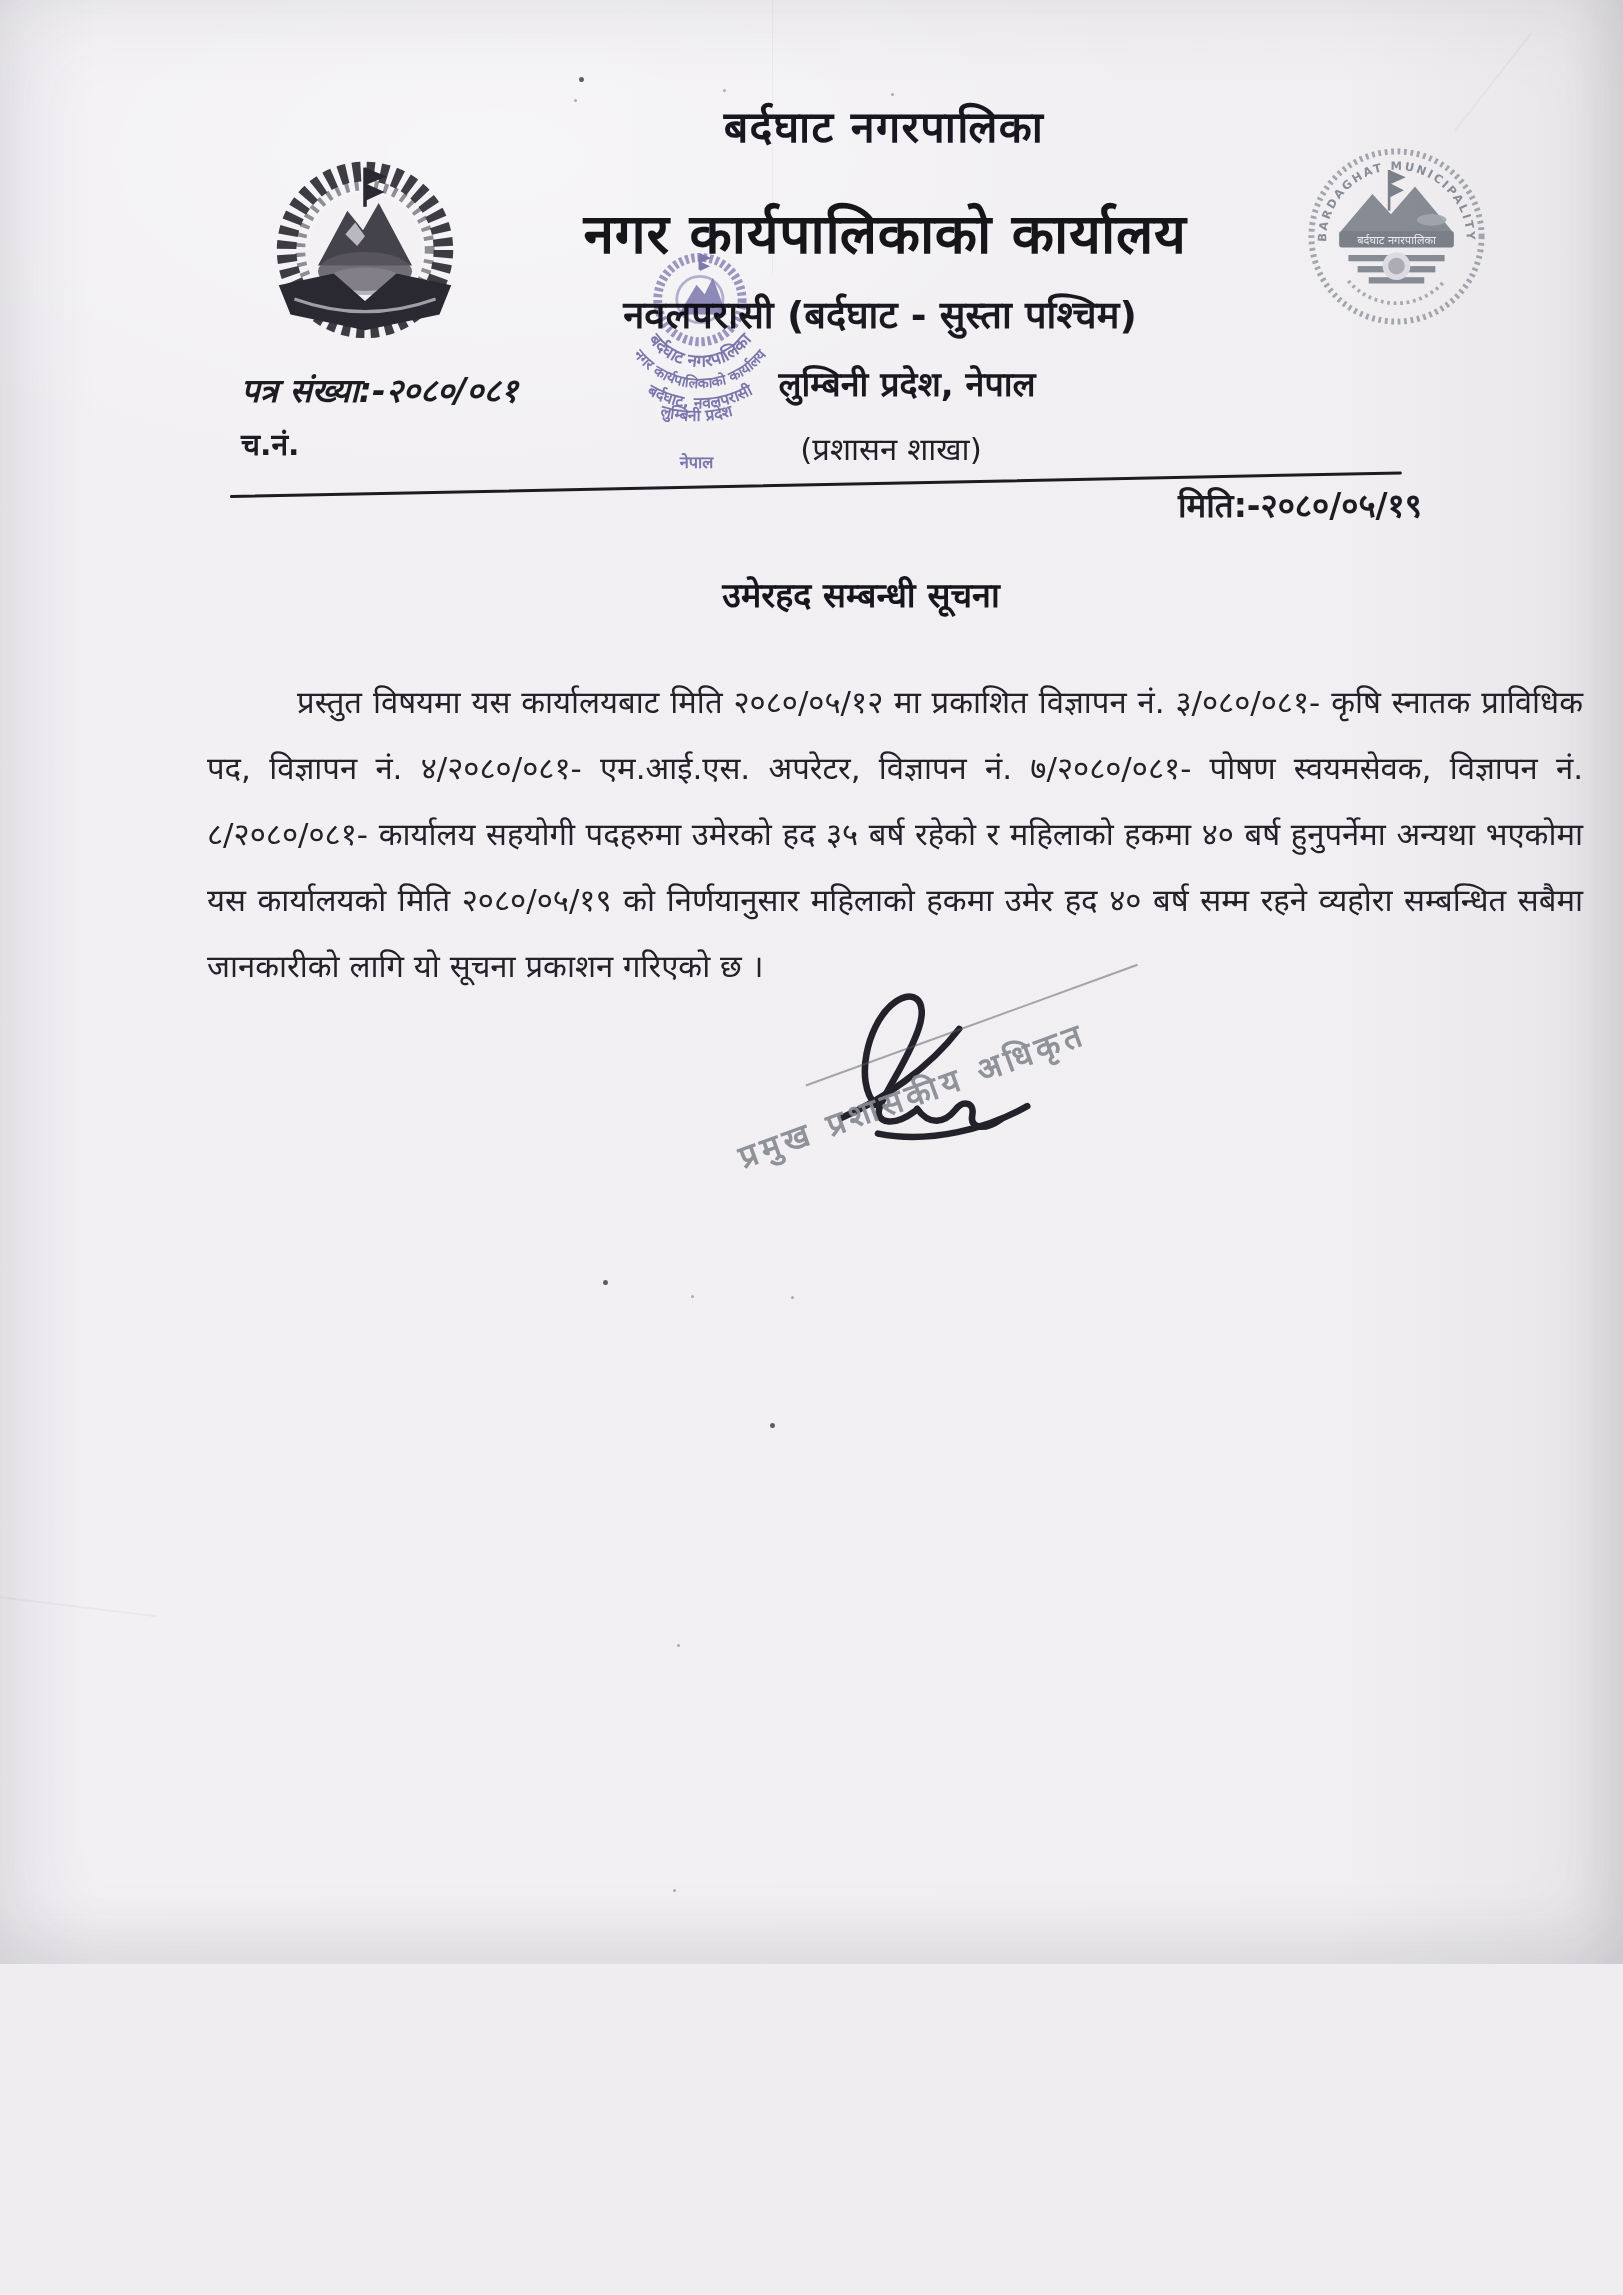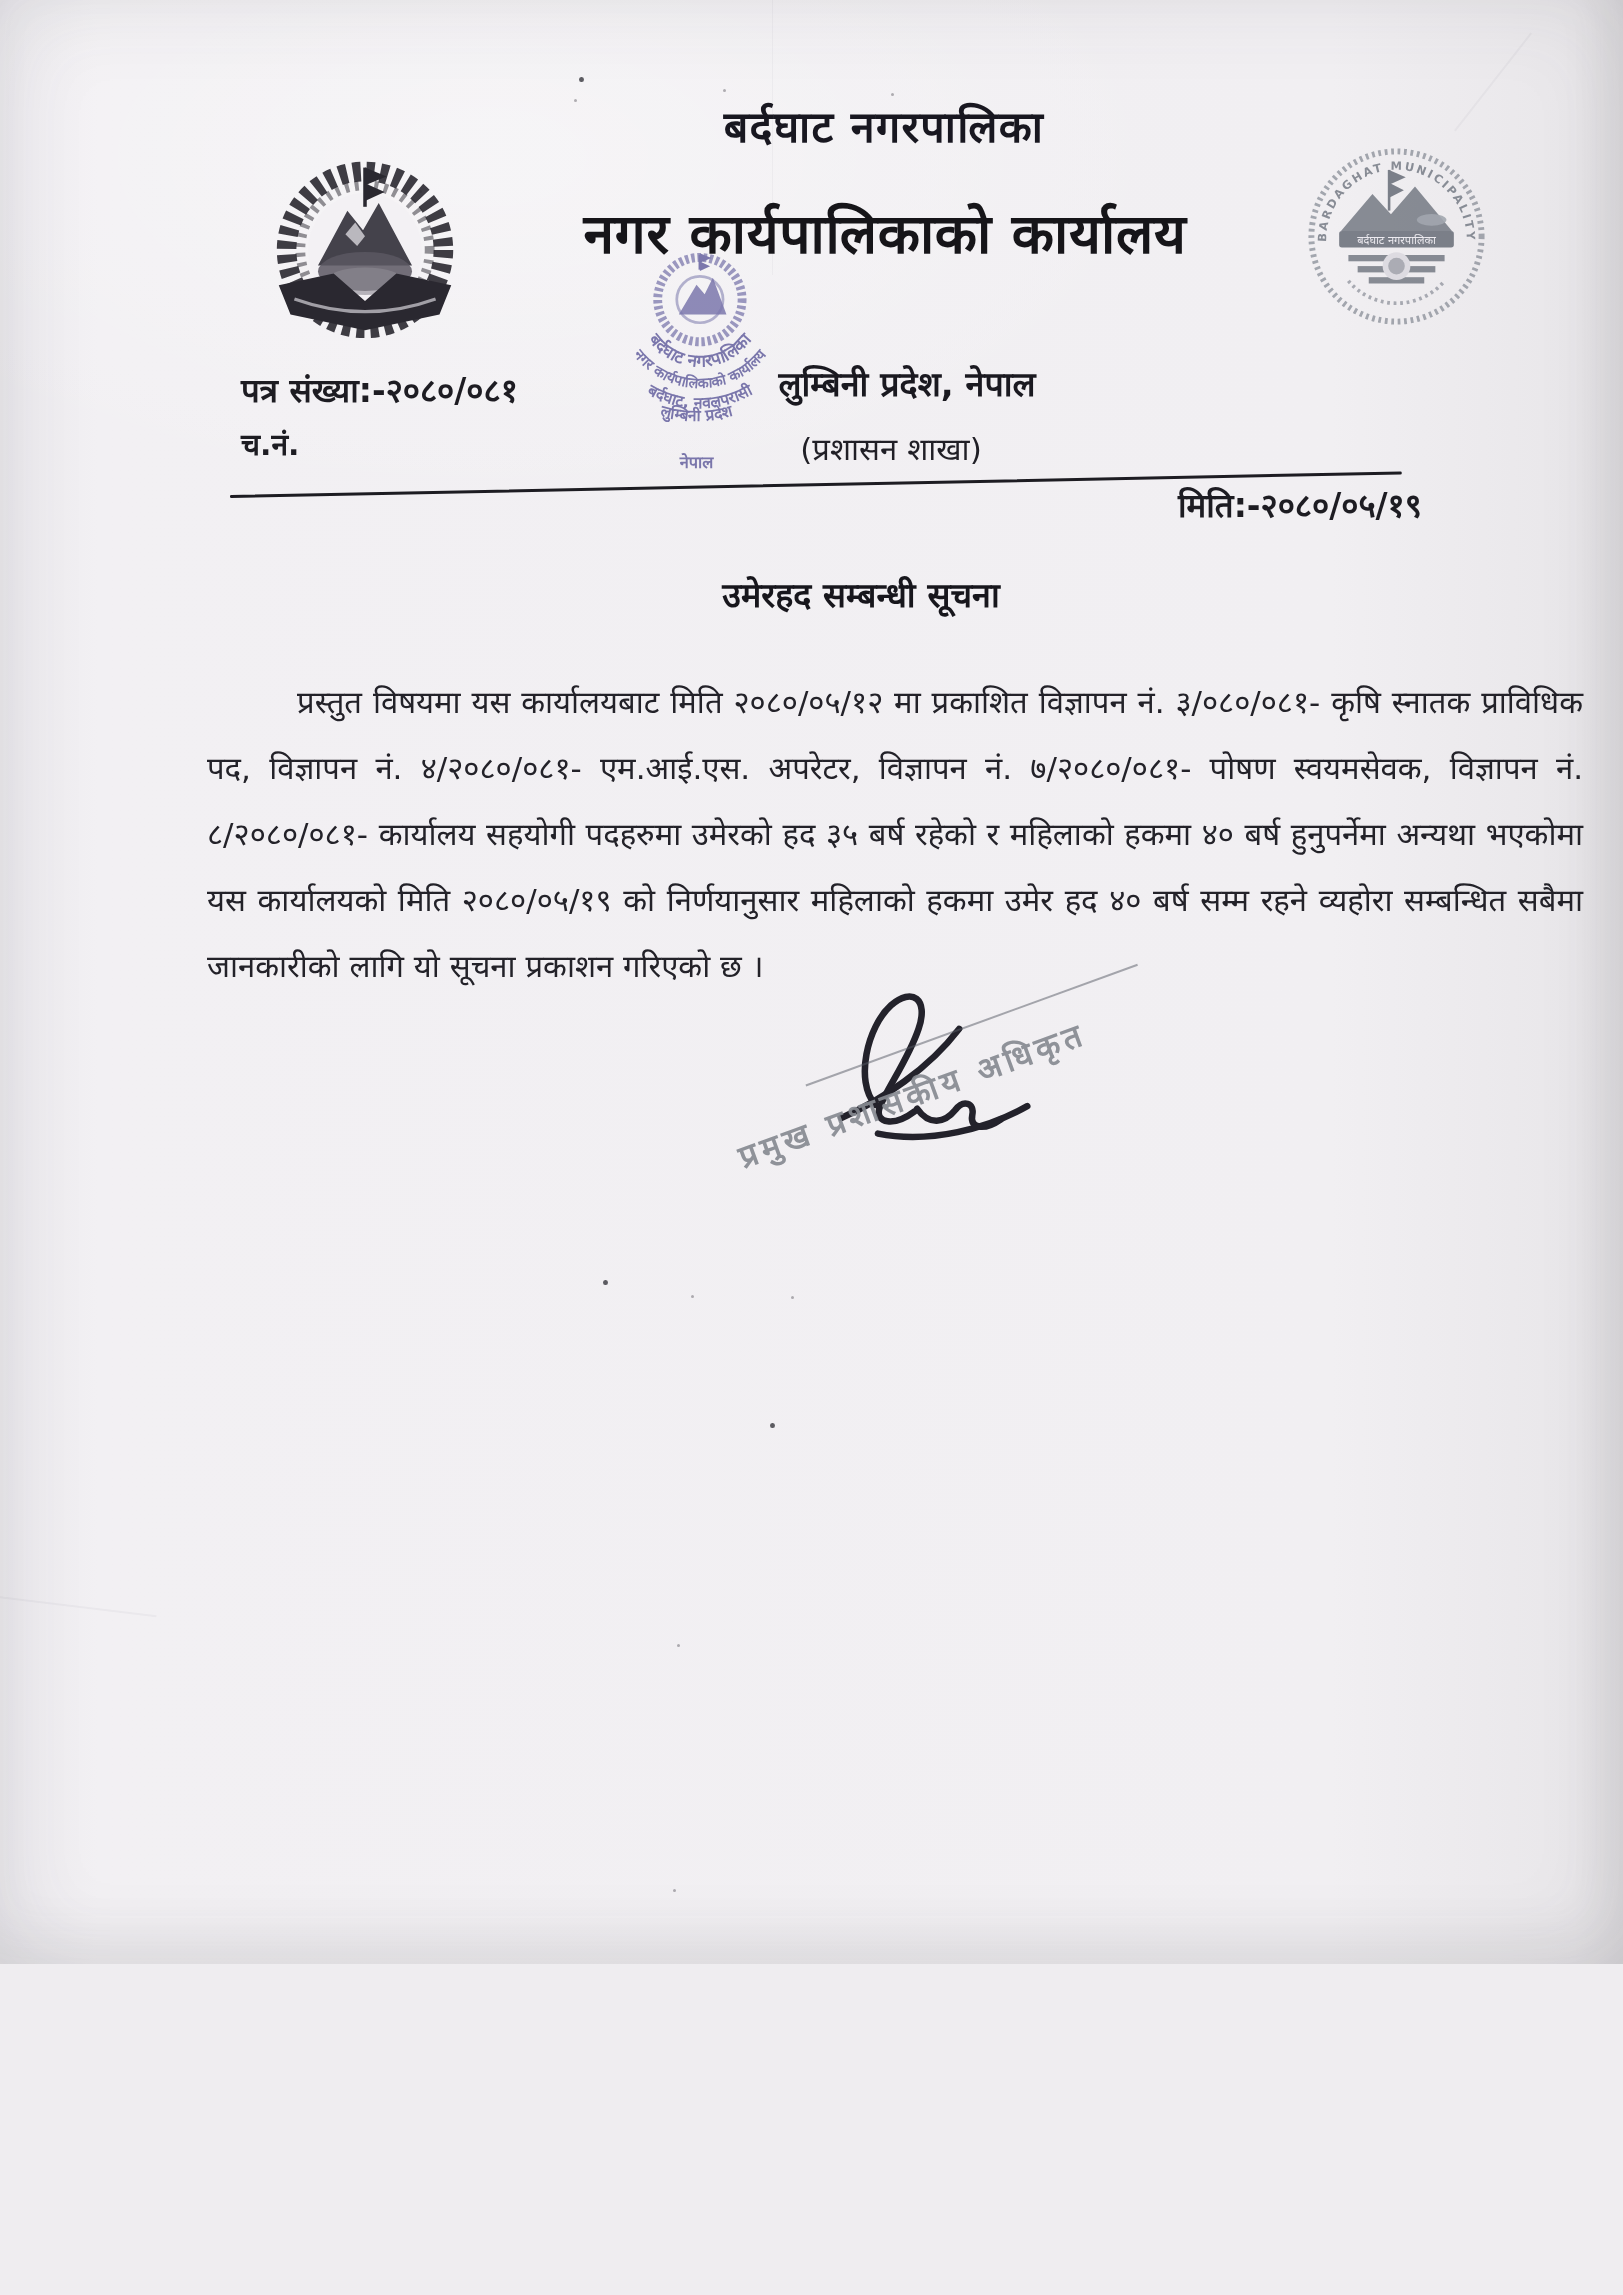--- a/index.html
+++ b/index.html
@@ -21,21 +21,21 @@
     font-size:43px;font-weight:600;letter-spacing:1.3px;white-space:nowrap;color:#181720;}
   .t-office{position:absolute;left:885px;top:194px;transform:translateX(-50%);
     font-size:55px;font-weight:600;letter-spacing:0.7px;white-space:nowrap;color:#161519;}
   .t-address{position:absolute;left:880px;top:287px;transform:translateX(-50%);
     font-size:38px;font-weight:600;white-space:nowrap;color:#1a1920;}
   .t-province{position:absolute;left:907px;top:360px;transform:translateX(-50%);
     font-size:34px;font-weight:600;white-space:nowrap;color:#1a1920;}
   .t-branch{position:absolute;left:891px;top:427px;transform:translateX(-50%);
     font-size:31px;font-weight:400;white-space:nowrap;color:#201f26;}
 
-  .ref{position:absolute;left:241px;top:367px;font-size:33px;font-weight:600;white-space:nowrap;}
+  .ref{position:absolute;left:241px;top:367px;font-size:33px;font-weight:600;white-space:nowrap;font-style:italic;}
   .chno{position:absolute;left:241px;top:423px;font-size:30px;font-weight:600;text-align:right;}
   .rule{position:absolute;left:230px;top:495px;width:1172px;height:2.6px;background:#1d1c22;
     transform:rotate(-1.15deg);transform-origin:left center;border-radius:1.3px;}
   .date{position:absolute;left:1178px;top:482px;font-size:33px;font-weight:600;white-space:nowrap;text-align:center;}
 
   .subject{position:absolute;left:861px;top:571px;transform:translateX(-50%);
     font-size:34px;font-weight:700;white-space:nowrap;color:#17161c;}
 
   .bodytext{position:absolute;left:207px;top:669px;width:1376px;
     font-size:31px;line-height:66px;text-align:justify;text-indent:90px;
@@ -72,20 +72,21 @@
   <div class="speck faint" style="left:325px;top:258px;"></div>
   <div class="speck" style="left:603px;top:1280px;"></div>
   <div class="speck faint" style="left:691px;top:1295px;"></div>
   <div class="speck faint" style="left:791px;top:1296px;"></div>
   <div class="speck" style="left:770px;top:1423px;"></div>
   <div class="speck faint" style="left:677px;top:1644px;"></div>
   <div class="speck faint" style="left:673px;top:1889px;"></div>
 
   <div class="t-muni">बर्दघाट नगरपालिका</div>
   <div class="t-office">नगर कार्यपालिकाको कार्यालय</div>
+  <div class="t-address">नवलपरासी (बर्दघाट - सुस्ता पश्चिम)</div>
   <div class="t-province">लुम्बिनी प्रदेश, नेपाल</div>
   <div class="t-branch">(प्रशासन शाखा)</div>
 
   <svg class="emblem-left" viewBox="0 0 100 100">
     <circle cx="50" cy="52" r="40" fill="none" stroke="#2a2830" stroke-width="10" stroke-dasharray="4 3" opacity="0.9"></circle>
     <circle cx="50" cy="52" r="33" fill="none" stroke="#2a2830" stroke-width="5" stroke-dasharray="2 3" opacity="0.5"></circle>
     <circle cx="50" cy="52" r="29" fill="#f3f1f4"></circle>
     <line x1="50" y1="10" x2="50" y2="30" stroke="#2a2830" stroke-width="1.8"></line>
     <polygon points="50,10 61,14.5 50,19" fill="#2a2830"></polygon>
     <polygon points="50,18 60,22.5 50,27" fill="#2a2830"></polygon>

